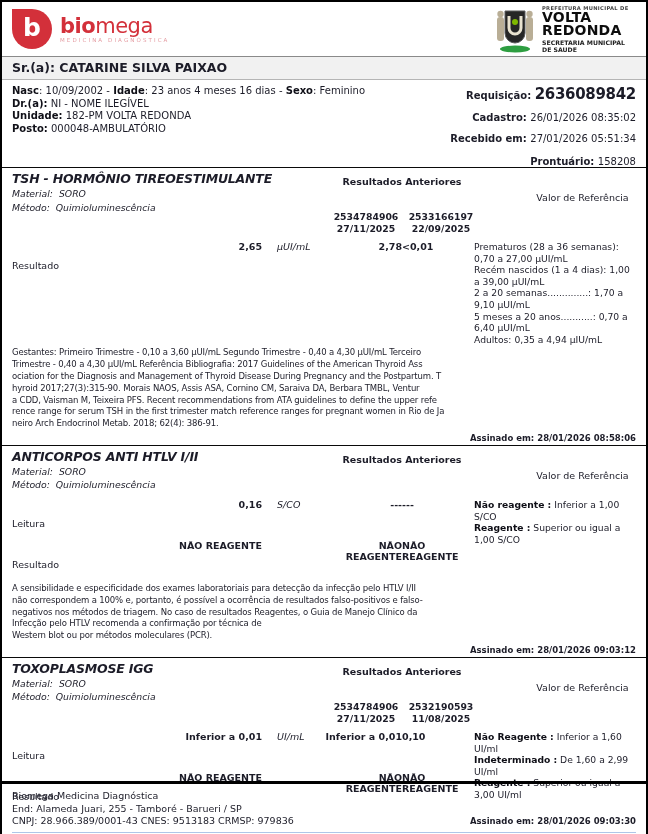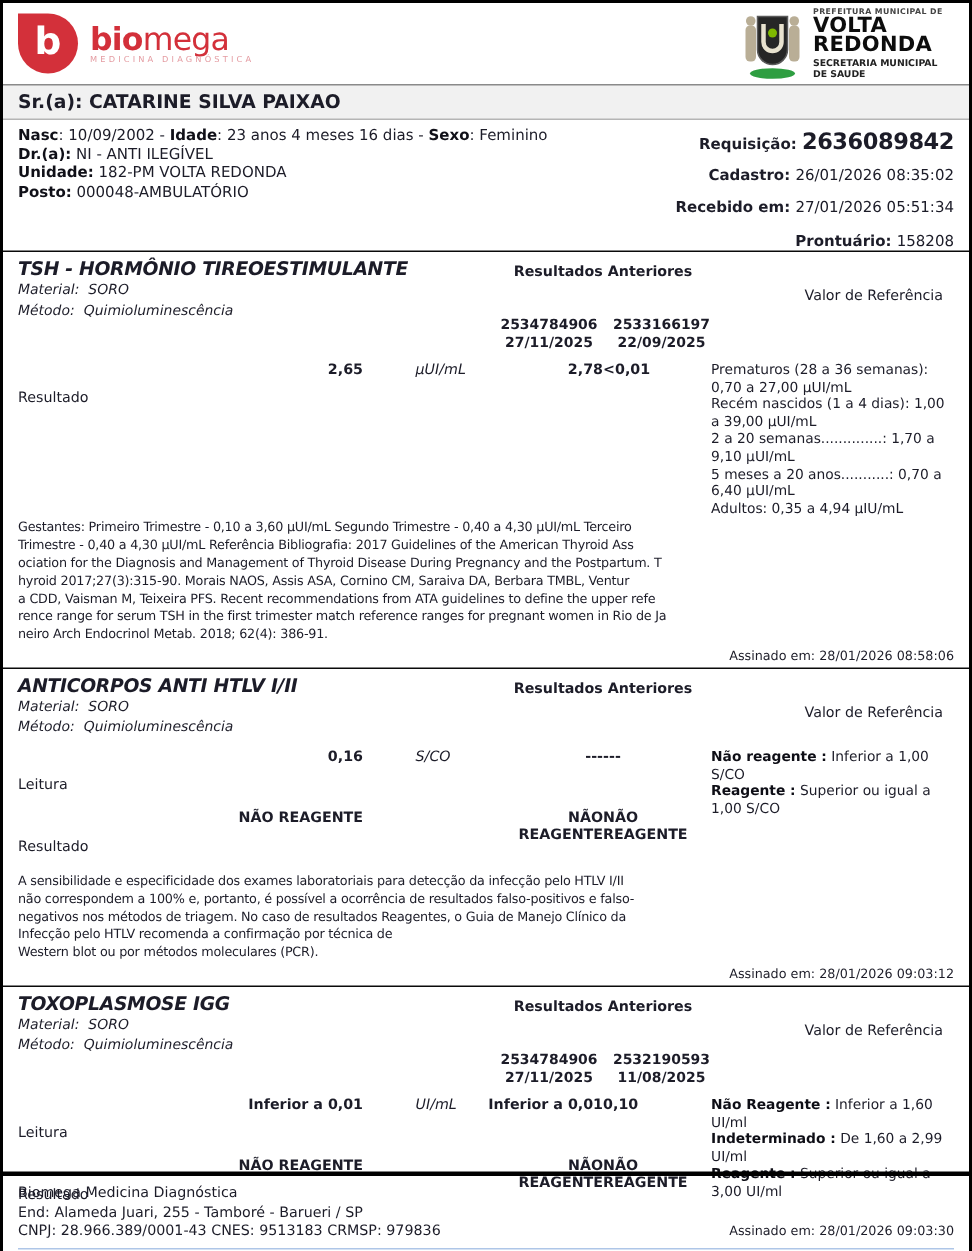--- a/index.html
+++ b/index.html
@@ -44,27 +44,27 @@
   .resant { position:absolute; top:5px; left:308px; width:164px; text-align:center; font-weight:bold; font-size:9.5px; }
   .valref { position:absolute; top:21px; left:489px; width:163px; text-align:center; font-weight:normal; font-size:9.5px; }
   .prevnums { position:absolute; bottom:2px; left:315px; width:150px; display:flex; }
   .pcol { width:78px; text-align:center; font-weight:bold; font-size:9.3px; line-height:12px; }
   .pcol.p2 { width:72px; }
   .ebody { display:flex; padding-top:4px; }
   .erows { width:465px; }
   .rowline { display:flex; margin-bottom:11px; font-size:9.5px; align-items:flex-start; }
   .c-label { flex:1;margin-top:19px; }
   .c-val { width:115px; text-align:right; font-weight:bold; }
-  .c-unit { width:62px; padding-left:15px; font-style:italic;margin-left:20px; }
+  .c-unit { width:62px; padding-left:15px; font-style:italic; }
   .c-p1 { width:78px; text-align:right; font-weight:bold; }
   .c-p2 { width:72px; text-align:left; font-weight:bold; }
   .refcol { width:163px; font-size:9.2px; line-height:11.6px; }
   .refcol b { color:#0e0e16; }
   .note { font-size:8.5px; letter-spacing:-0.15px; line-height:11.8px; white-space:pre-line; width:480px; margin-top:2px; }
-  .signed { text-align:right; font-size:8.5px; font-weight:normal; margin-top:3px; }
+  .signed { text-align:right; font-size:8.5px; font-weight:bold; margin-top:3px; }
 
   
   .sigarea { display:flex; justify-content:flex-end; align-items:flex-start; padding:8px 10px 0; }
   .sigsvg { margin-right:52px; margin-top:6px; }
   .sigtext { width:195px; text-align:center; font-size:8.5px; font-weight:bold; line-height:10.5px; margin-top:12px; }
 
   
   .footer { position:absolute; left:0; right:0; top:779px; border-top:3px solid #000;
             padding:6px 10px 0; font-size:9.5px; line-height:12.5px; }
   .fdocs { display:flex; margin-top:4px; border-top:1px solid #aec6e8; padding-top:4px; }
@@ -104,21 +104,21 @@
     </div>
   </div>
 
   <div class="namebar">
     <span>Sr.(a): </span><span>CATARINE SILVA PAIXAO</span>
   </div>
 
   <div class="patient">
     <div class="pleft">
       <div><b>Nasc</b><span>: 10/09/2002 - </span><b>Idade</b><span>: 23 anos 4 meses 16 dias  - </span><b>Sexo</b><span>: Feminino</span></div>
-      <div><b>Dr.(a):</b><span> NI - ANTI ILEGÍVEL</span></div>
+      <div><b>Dr.(a):</b><span> NI - NOME ILEGÍVEL</span></div>
       <div><b>Unidade:</b><span> 182-PM VOLTA REDONDA</span></div>
       <div><b>Posto:</b><span> 000048-AMBULATÓRIO</span></div>
     </div>
     <div class="pright">
       <div class="reqline"><b>Requisição: </b><span class="reqnum">2636089842</span></div>
       <div class="pr-line"><b>Cadastro: </b><span>26/01/2026 08:35:02</span></div>
       <div class="pr-line"><b>Recebido em: </b><span>27/01/2026 05:51:34</span></div>
       <div class="pront"><b>Prontuário: </b><span>158208</span></div>
     </div>
   </div>

